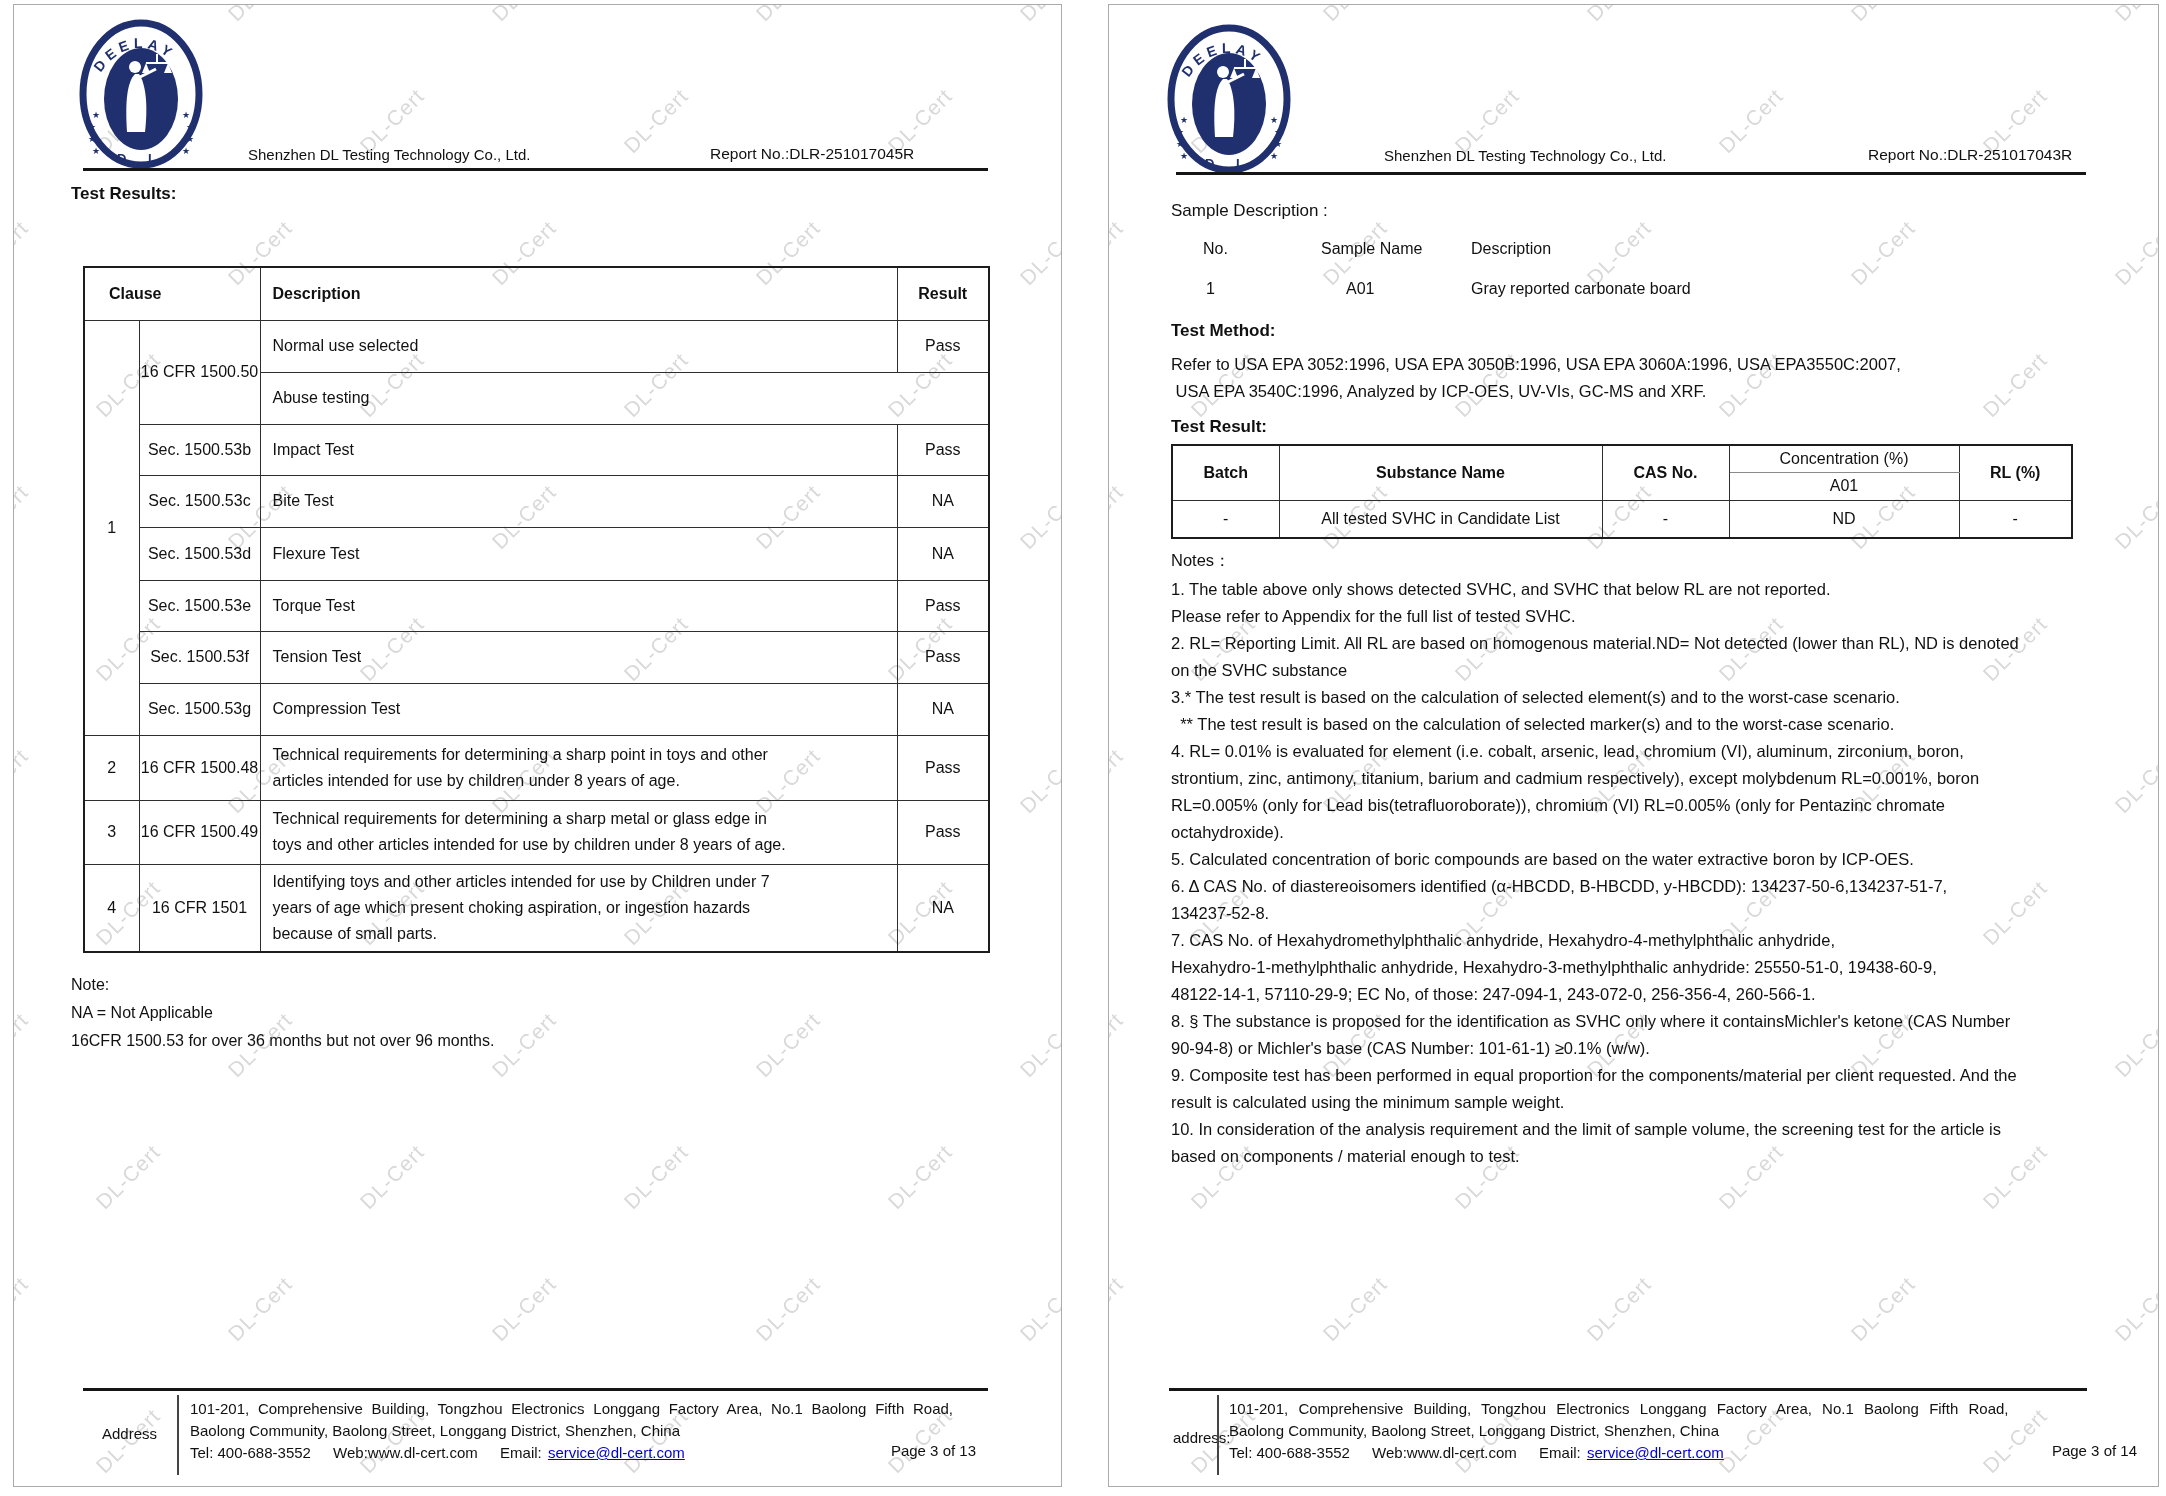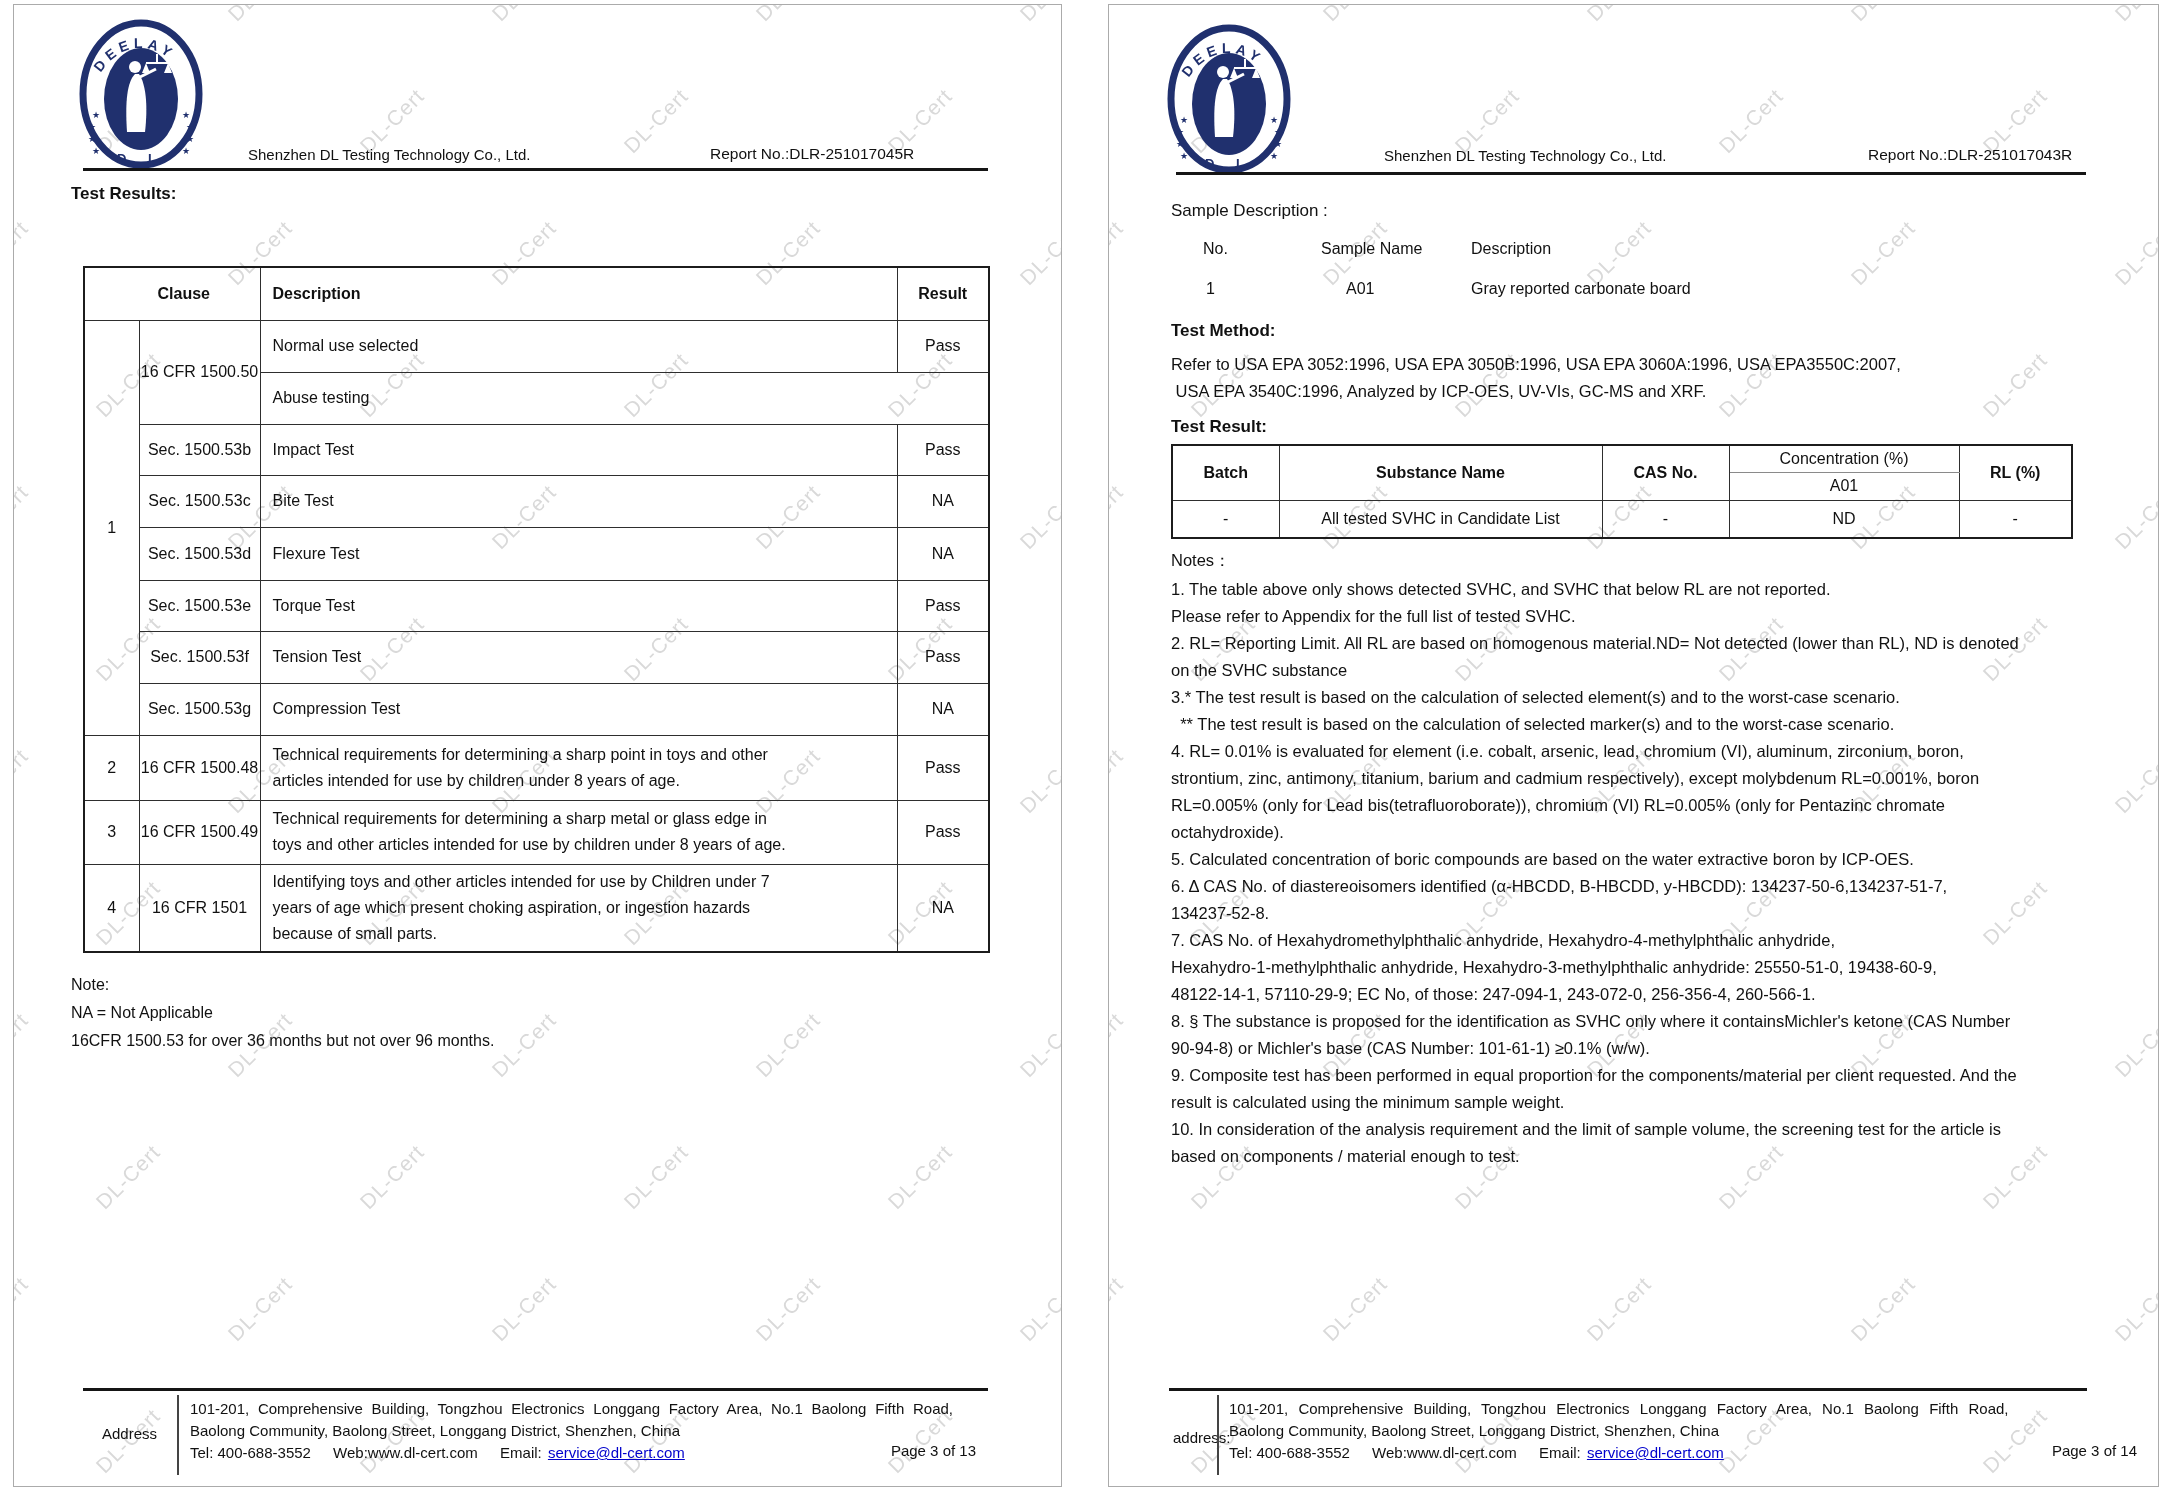--- a/index.html
+++ b/index.html
@@ -25,21 +25,21 @@
   .hdr-rep{font-size:15.5px}
   .title{font-size:17px;font-weight:bold}
   .sub{font-size:17px;font-weight:bold;line-height:29px}
 
   table.res{border-collapse:collapse;table-layout:fixed;font-size:16px;z-index:1;position:absolute;background:transparent}
   table.res td,table.res th{border:1px solid #2e2e2e;vertical-align:middle;overflow:hidden}
   table.res{border:2px solid #1c1c1c}
   table.res th{font-weight:bold}
   .c{text-align:center}
   .d{text-align:left;padding:4px 12px;line-height:26px}
-  .clh{text-align:center;padding-left:24px}
+  .clh{text-align:left;padding-left:24px}
   .conc-split{border-bottom:1.5px solid #8a8a8a !important}
   .thick-top td{border-top:2.5px solid #1c1c1c}
 
   .noteblock{font-size:16px;line-height:28px}
   .notes{font-size:16.5px;line-height:27px;width:918px}
   .method{font-size:16.5px;line-height:27px}
   .sampletxt{font-size:16px}
 
   .addr{font-size:15px;line-height:22px}
   .a1{word-spacing:4.5px;white-space:nowrap}

